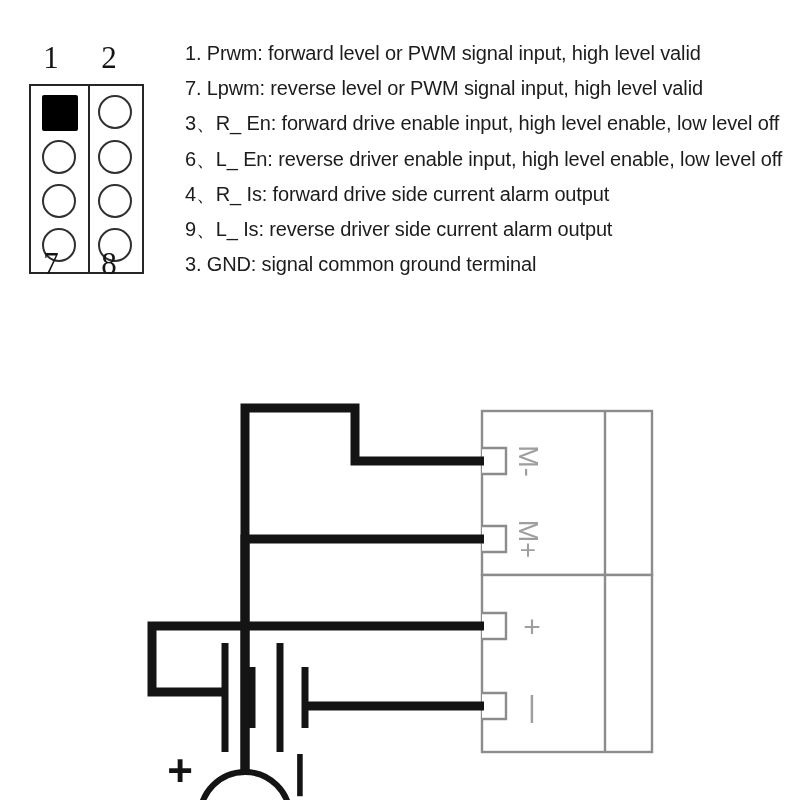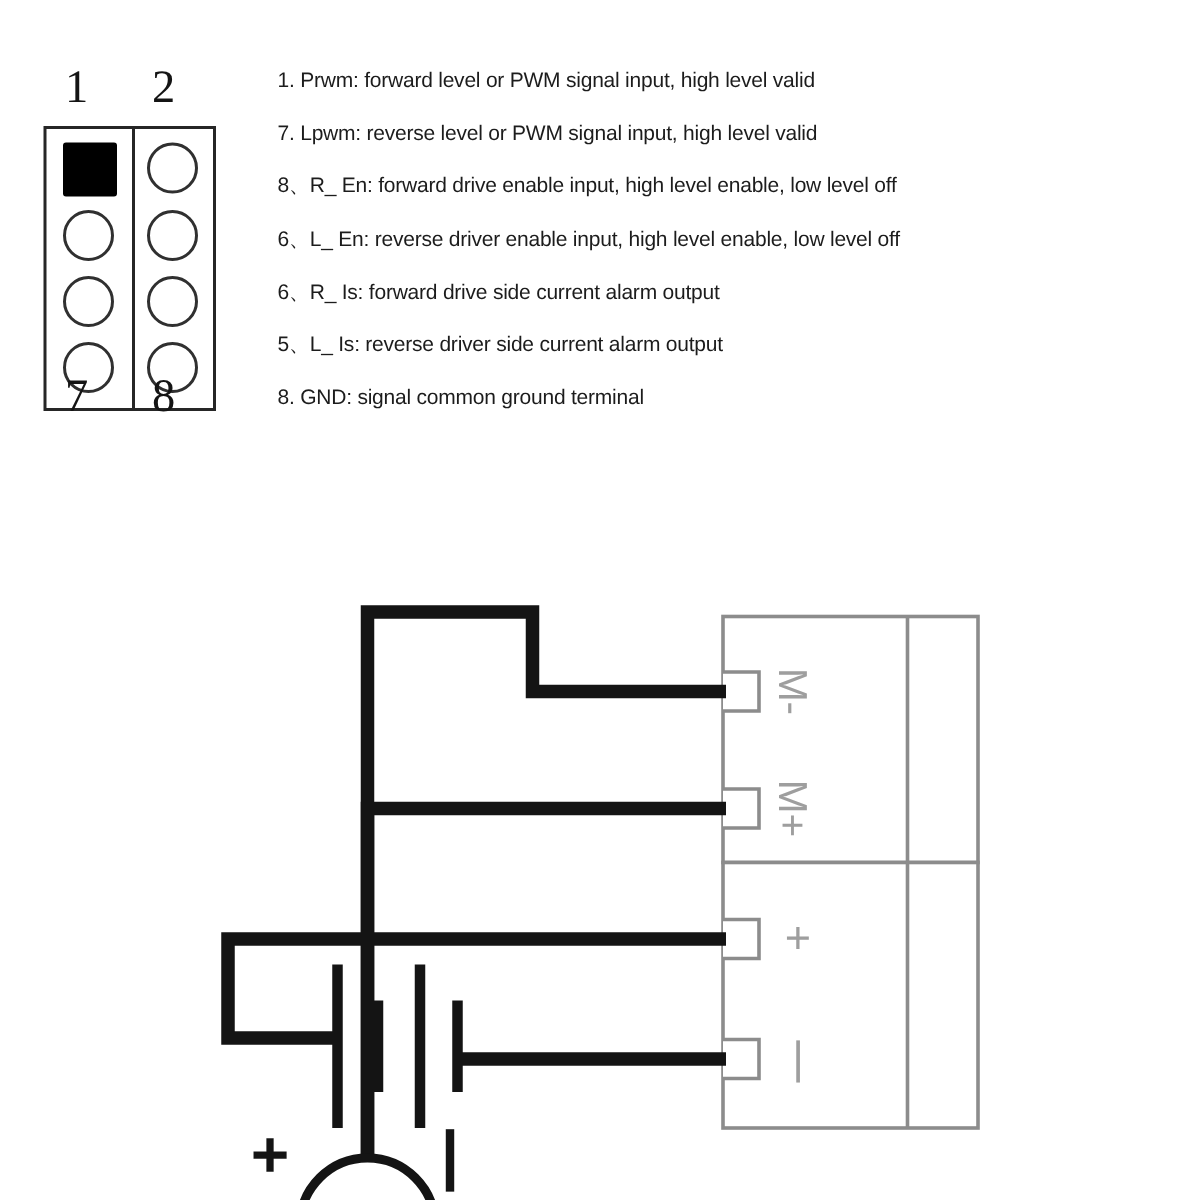--- a/index.html
+++ b/index.html
@@ -87,21 +87,21 @@
   .pin-row-4 { top: 142px; }
 
   
   #legend-list {
     position: absolute;
     left: 185px;
     top: 36px;
     width: 605px;
   }
   .legend-item {
-    font-size: 14px;
+    font-size: 20px;
     line-height: 35.2px;
     height: 35.2px;
     white-space: nowrap;
     color: #1c1c1c;
     letter-spacing: -0.15px;
     font-weight: 500;
   }
 
   
   #wiring-diagram {
@@ -137,25 +137,25 @@
       <div class="pin-hole pin-col-b pin-row-4"></div>
     </div>
 
     <div class="pin-col-label" id="pin-label-7">7</div>
     <div class="pin-col-label" id="pin-label-8">8</div>
   </div>
 
   <div id="legend-list">
     <div class="legend-item">1. Prwm: forward level or PWM signal input, high level valid</div>
     <div class="legend-item">7. Lpwm: reverse level or PWM signal input, high level valid</div>
-    <div class="legend-item">8、R_ En: forward drive enable input, high level enable, low level off</div>
+    <div class="legend-item">3、R_ En: forward drive enable input, high level enable, low level off</div>
     <div class="legend-item">6、L_ En: reverse driver enable input, high level enable, low level off</div>
-    <div class="legend-item">6、R_ Is: forward drive side current alarm output</div>
-    <div class="legend-item">5、L_ Is: reverse driver side current alarm output</div>
-    <div class="legend-item">8. GND: signal common ground terminal</div>
+    <div class="legend-item">4、R_ Is: forward drive side current alarm output</div>
+    <div class="legend-item">9、L_ Is: reverse driver side current alarm output</div>
+    <div class="legend-item">3. GND: signal common ground terminal</div>
   </div>
 
 </div>
 
 <div id="wiring-diagram">
   <svg id="wiring-svg" width="800" height="460" viewBox="0 0 800 460" xmlns="http://www.w3.org/2000/svg">
 
     <g>
 
       <rect x="482" y="71" width="170" height="164" fill="#ffffff" stroke="#8c8c8c" stroke-width="2.4"></rect>

